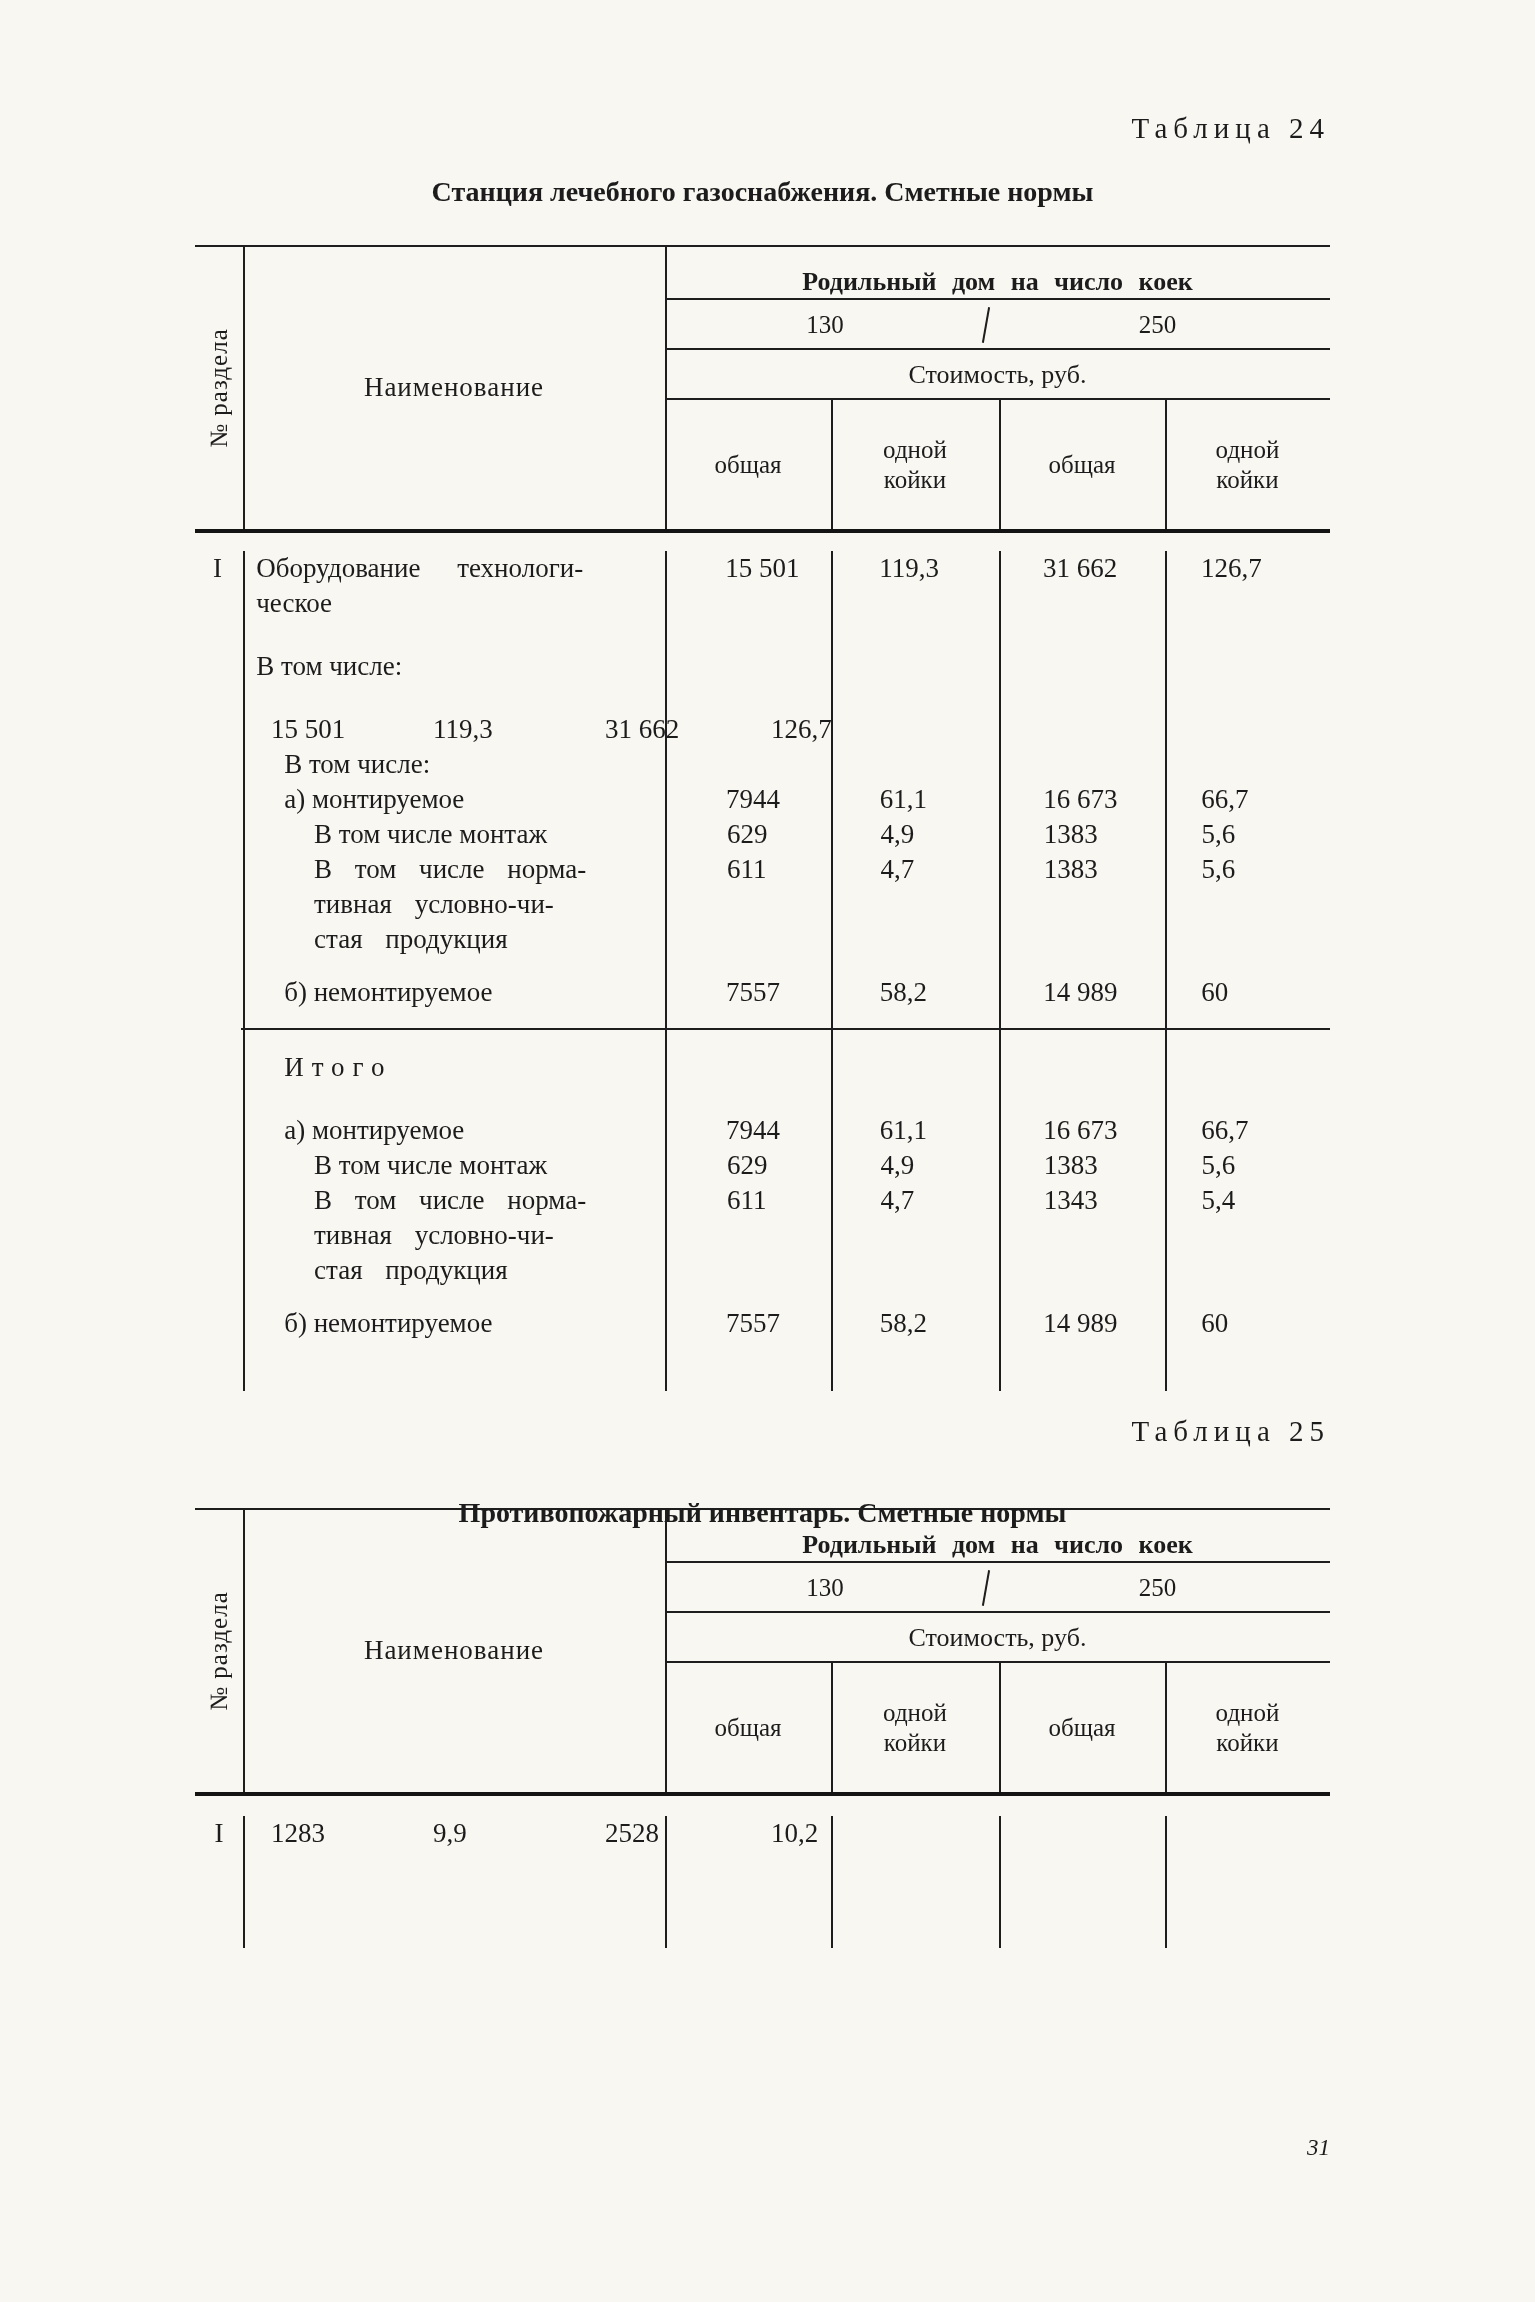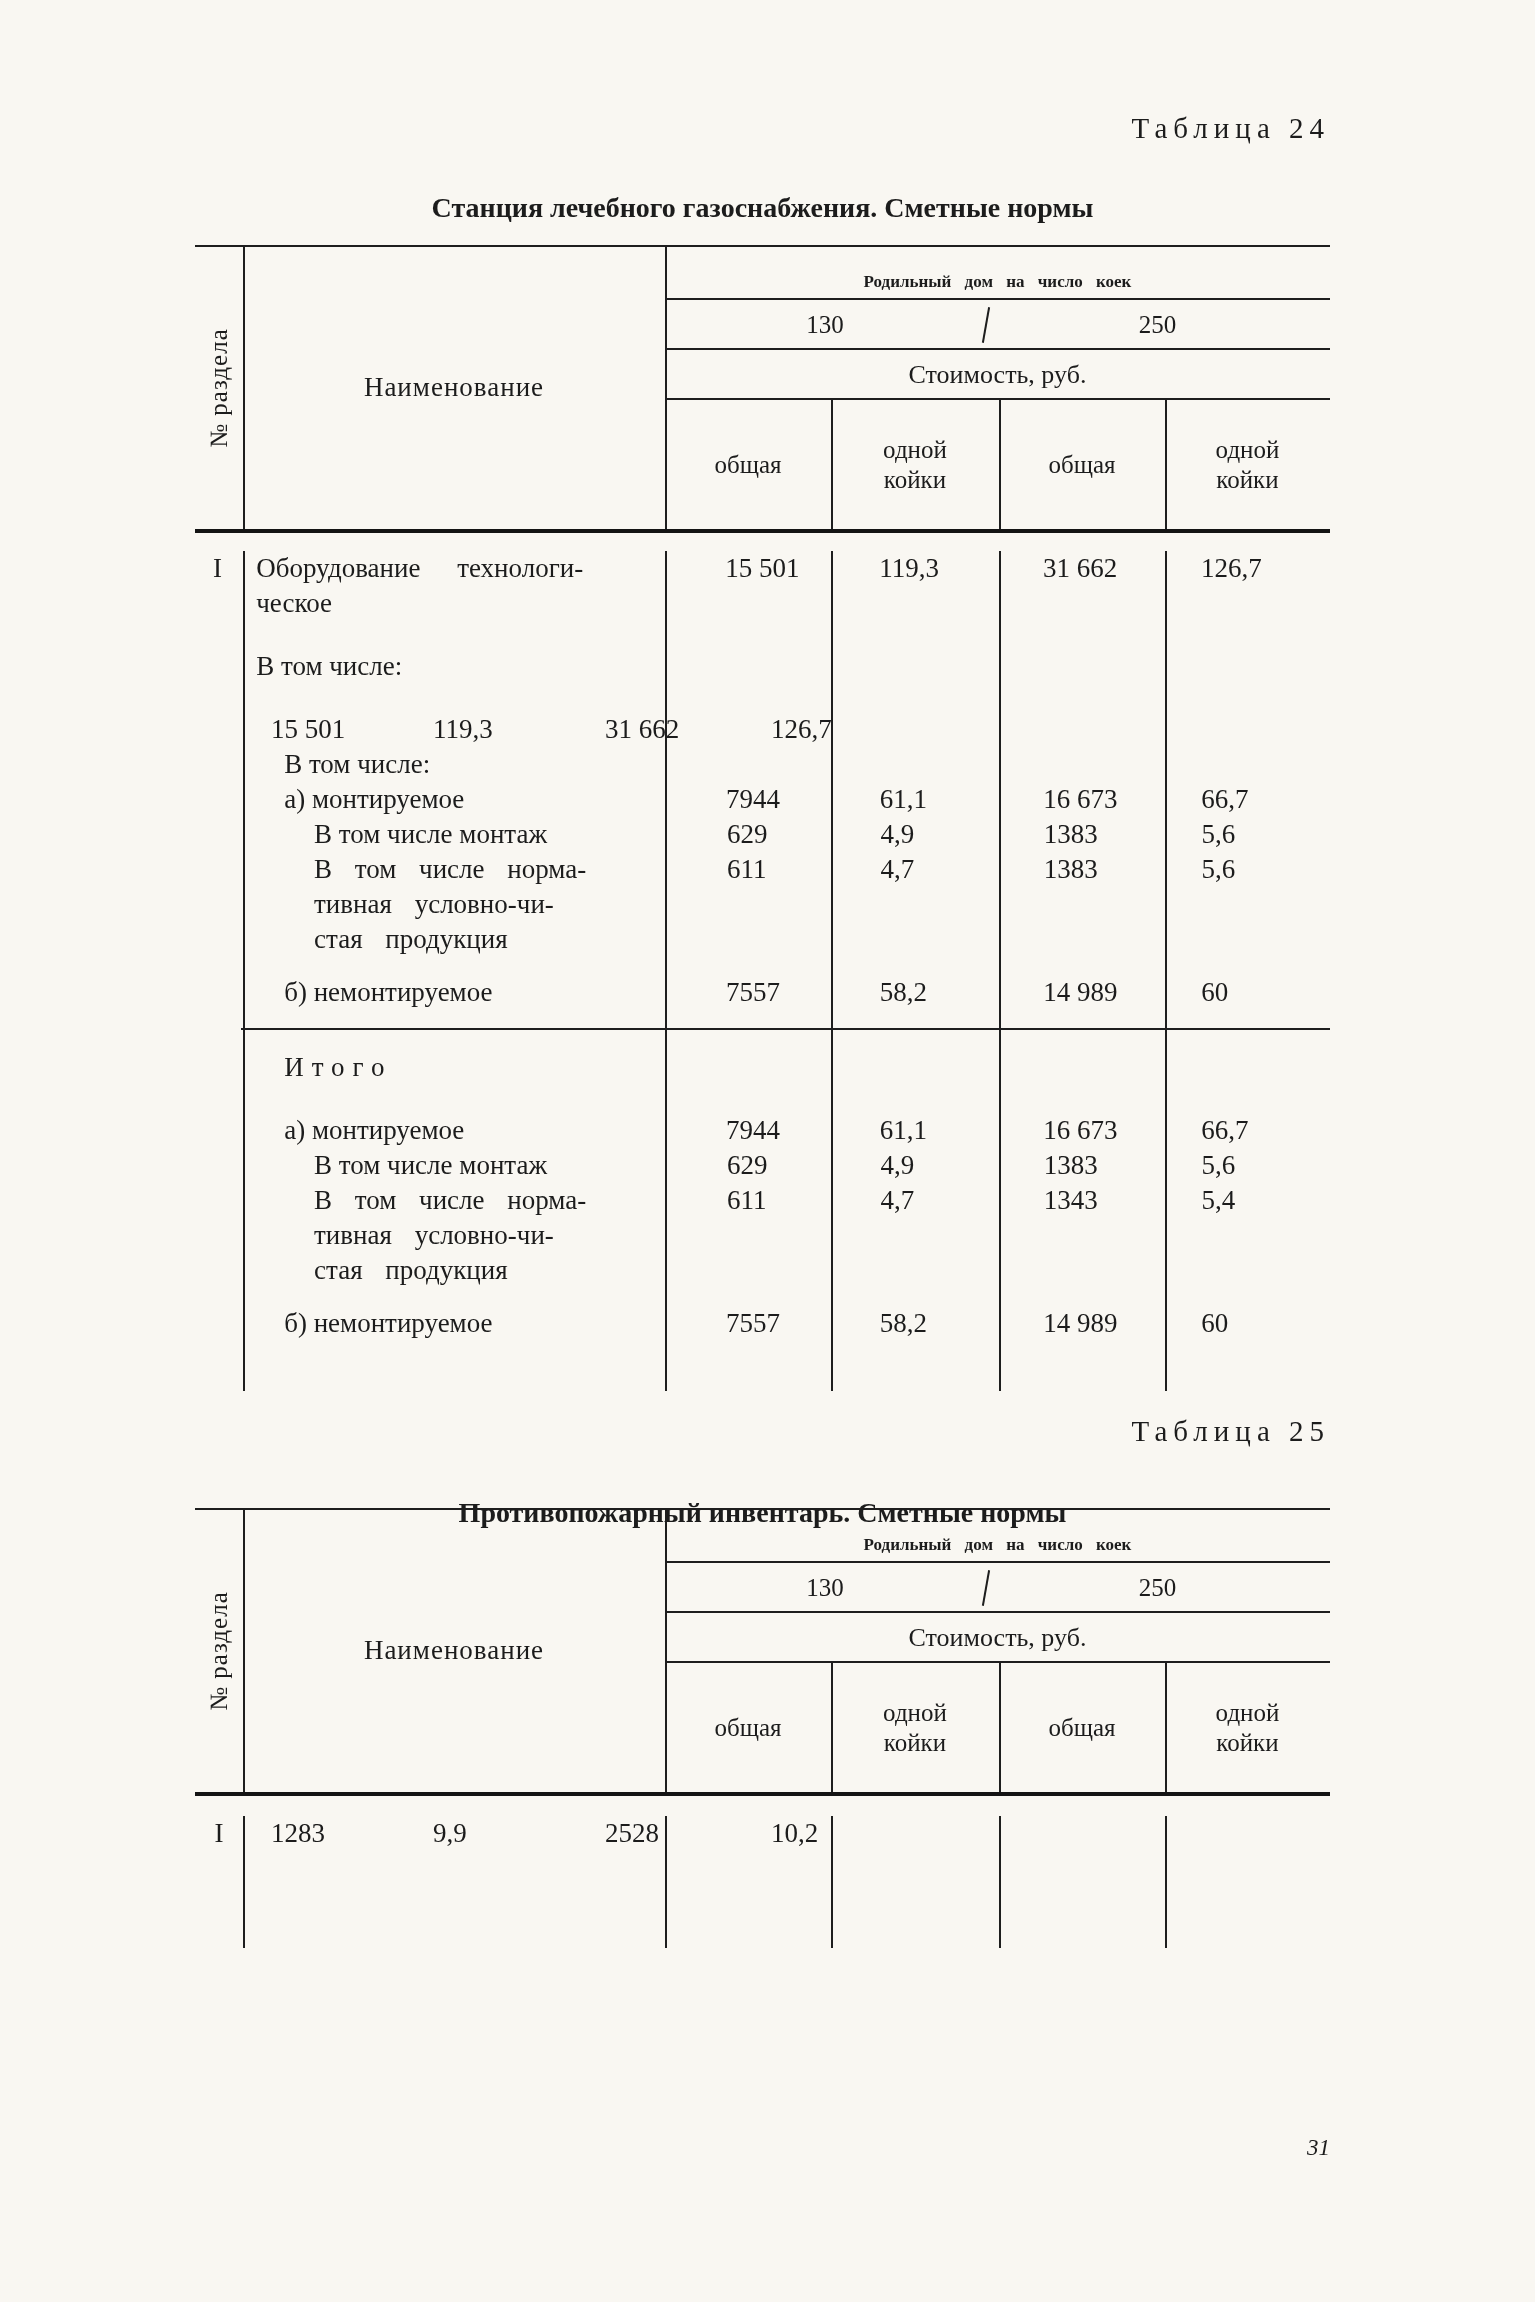--- a/index.html
+++ b/index.html
@@ -19,21 +19,21 @@
   .top-line { left:0; top:0; width:1135px; height:2px; }
   .heavy-line { left:0; top:284px; width:1135px; height:4px; background:#141414; }
   .vline { width:2px; }
   .hline { height:2px; left:0; width:665px; }
   .num-head { position:absolute; left:0; top:0; width:48px; height:285px; }
   .rot { position:absolute; left:50%; top:50%; transform:translate(-50%,-50%) rotate(-90deg); white-space:nowrap; font-size:25px; letter-spacing:1px; }
   .name-head { position:absolute; left:48px; top:0; width:422px; height:285px;
                display:flex; align-items:center; justify-content:center; font-size:27px; letter-spacing:1px; }
   .data-head { position:absolute; left:470px; top:0; width:665px; height:285px; }
   .dh1 { position:absolute; top:0; left:0; width:665px; height:73px; display:flex; align-items:center; justify-content:center;
-         font-weight:bold; font-size:17px; word-spacing:9px; }
+         font-weight:bold; font-size:26px; word-spacing:9px; }
   .dh2 { position:absolute; top:55px; left:0; width:665px; height:50px; display:flex; font-size:25px; }
   .dh2 .half1 { width:320px; display:flex; align-items:center; justify-content:center; }
   .dh2 .half2 { width:345px; display:flex; align-items:center; justify-content:center; }
   .tick { left:320px; top:62px; height:36px; width:2px; transform:rotate(10deg); }
   .dh3 { position:absolute; top:105px; left:0; width:665px; height:50px; display:flex; align-items:center; justify-content:center; font-size:26px; }
   .dh4 { position:absolute; top:155px; left:0; width:665px; height:130px; display:flex; }
   .dhc { display:flex; align-items:center; justify-content:center; text-align:center; font-size:25px; line-height:30px; white-space:pre-line; }
   .dhc.w1 { width:166px; } .dhc.w2 { width:168px; } .dhc.w3 { width:166px; } .dhc.w4 { width:165px; }
   .tbody { position:relative; }
   .trow { display:flex; align-items:flex-start; font-size:27px; line-height:35px; }
@@ -50,21 +50,21 @@
   .ws16 .c-name { word-spacing:16px; }
   .sep { position:static; display:block; margin-top:18px; margin-left:46px; width:1089px; height:2px; }
   .page-num { position:absolute; top:2135px; right:205px; font-size:23px;font-style:italic; }
 </style>
 </head>
 <body>
 
 <div class="page">
 
   <div class="tbl-label" style="top:112px">Таблица 24</div>
-  <div class="tbl-title" style="top:192px">Станция лечебного газоснабжения. Сметные нормы</div>
+  <div class="tbl-title" style="top:176px">Станция лечебного газоснабжения. Сметные нормы</div>
 
   <div class="stable" style="top:245px">
     <div class="hdr">
       <div class="top-line"></div>
       <div class="vline" style="left:48px; top:0; height:285px"></div>
       <div class="vline" style="left:470px; top:0; height:285px"></div>
       <div class="num-head">
         <span class="rot">№ раздела</span>
       </div>
       <div class="name-head">Наименование</div>

